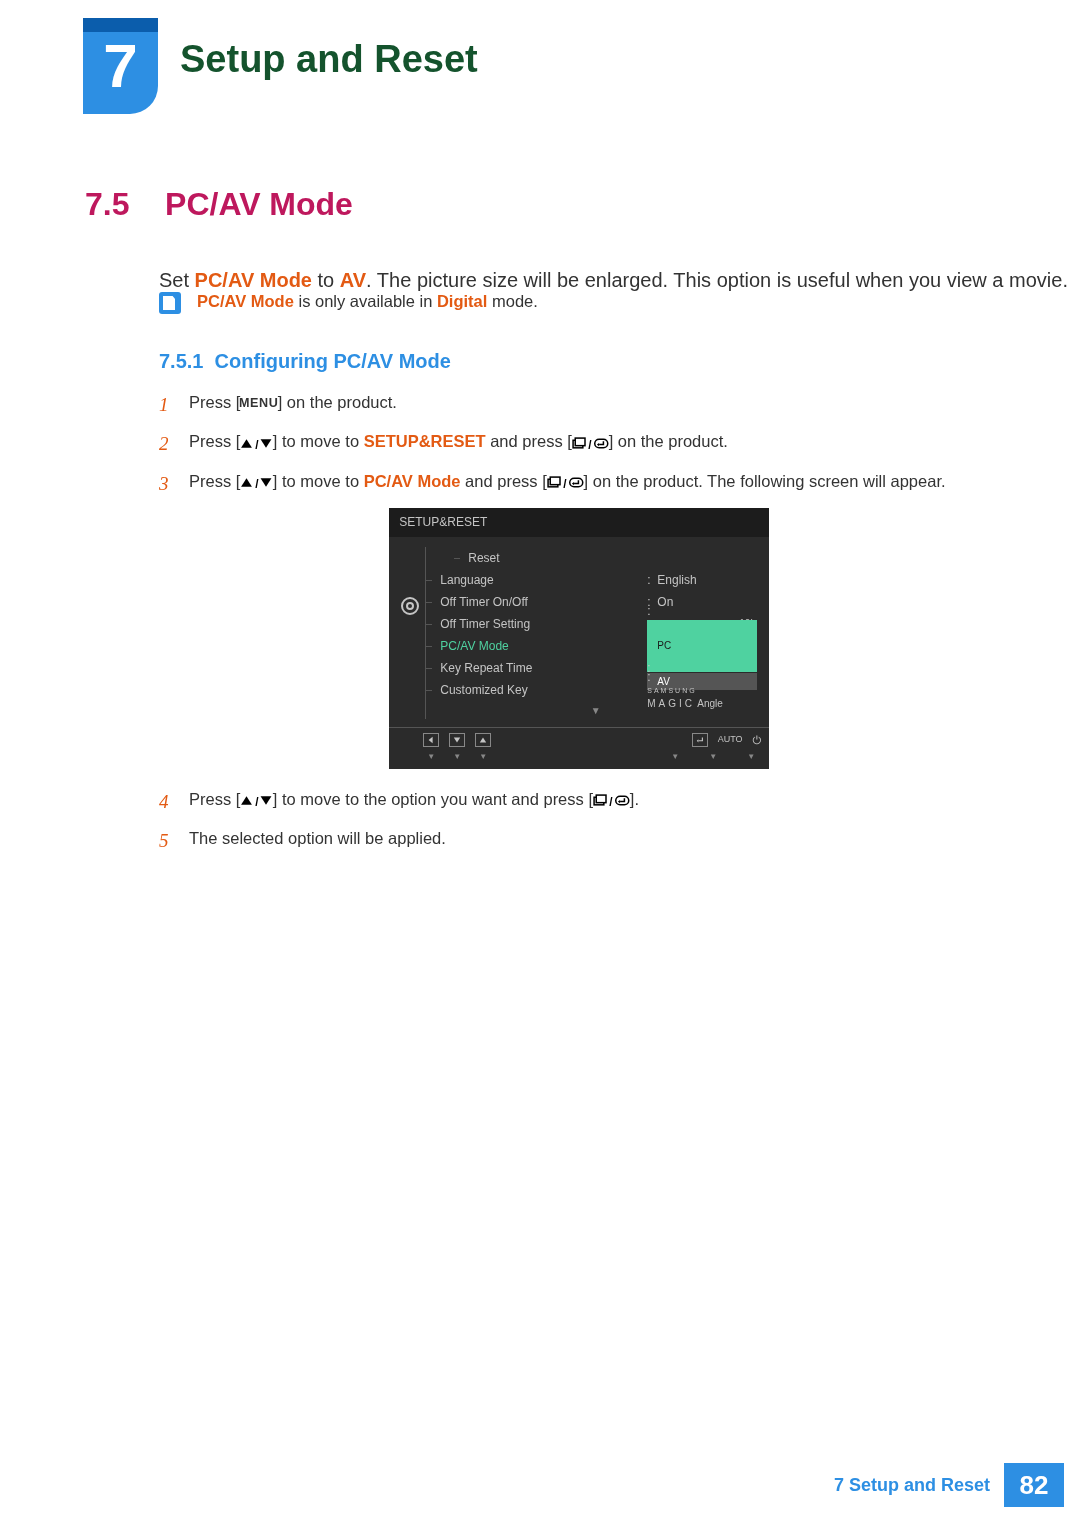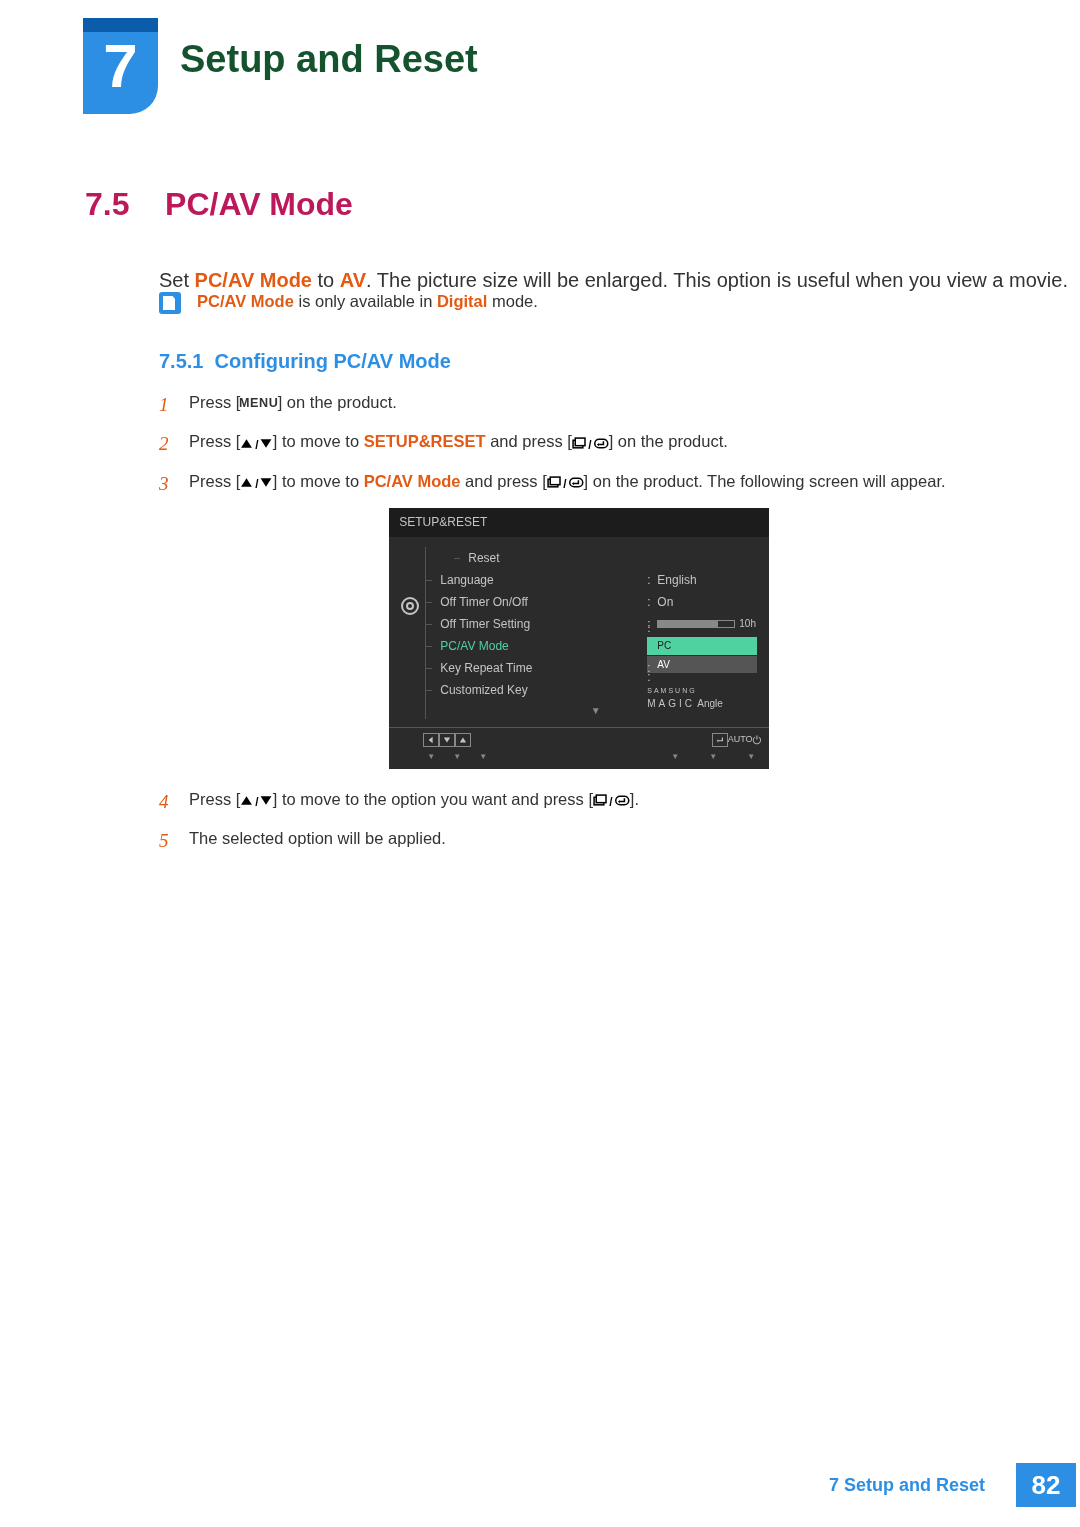--- a/index.html
+++ b/index.html
@@ -191,21 +191,21 @@
     left:-6px; top:50%;
     width:6px; height:1px;
     background:#555;
   }
   .osd-row.header { font-size: 12px; margin-left: 28px; }
   .osd-val { min-width: 110px; text-align:left;margin-left:25px; }
   .osd-hl { color: #4fd2a0; }
   .osd-pill {
     background: #4fd2a0;
     color: #1a1a1a;
-    padding: 1px 10px;
+    padding: 18px 10px;
     font-size: 10px;
   }
   .osd-pill2 {
     background: #555;
     color: #fff;
     padding: 1px 10px;
     font-size: 10px;
     margin-top: 1px;
   }
   .osd-pillstack { display:flex; flex-direction:column; gap:0; }
@@ -230,37 +230,37 @@
     font-size:10px;
     margin-top: 2px;
   }
   .osd-footer {
     display:flex;
     justify-content: space-between;
     padding: 4px 8px 2px 34px;
     border-top: 1px solid #555;
     margin-top: 4px;
   }
-  .osd-footer .grp { display:flex; align-items:center; }
+  .osd-footer .grp { display:flex; gap:10px; align-items:center; }
   .osd-fbtn {
     width: 16px; height: 14px;
     border: 1px solid #888;
     display:flex; align-items:center; justify-content:center;
   }
   .osd-fbtn svg { width: 8px; height: 8px; }
   .osd-auto { font-size: 9px; }
 
   
   .footer {
     position: absolute;
     bottom: 20px;
-    right: 4px;
+    right: 16px;
     display: flex;
     align-items: center;
-    gap: 31px;
+    gap: 14px;
     text-align: right;
   }
   .footer-text {
     color: #2d8fe3;
     font-size: 18px;
     font-weight: bold;
   }
   .footer-page {
     background: #2d8fe3;
     color: #fff;

